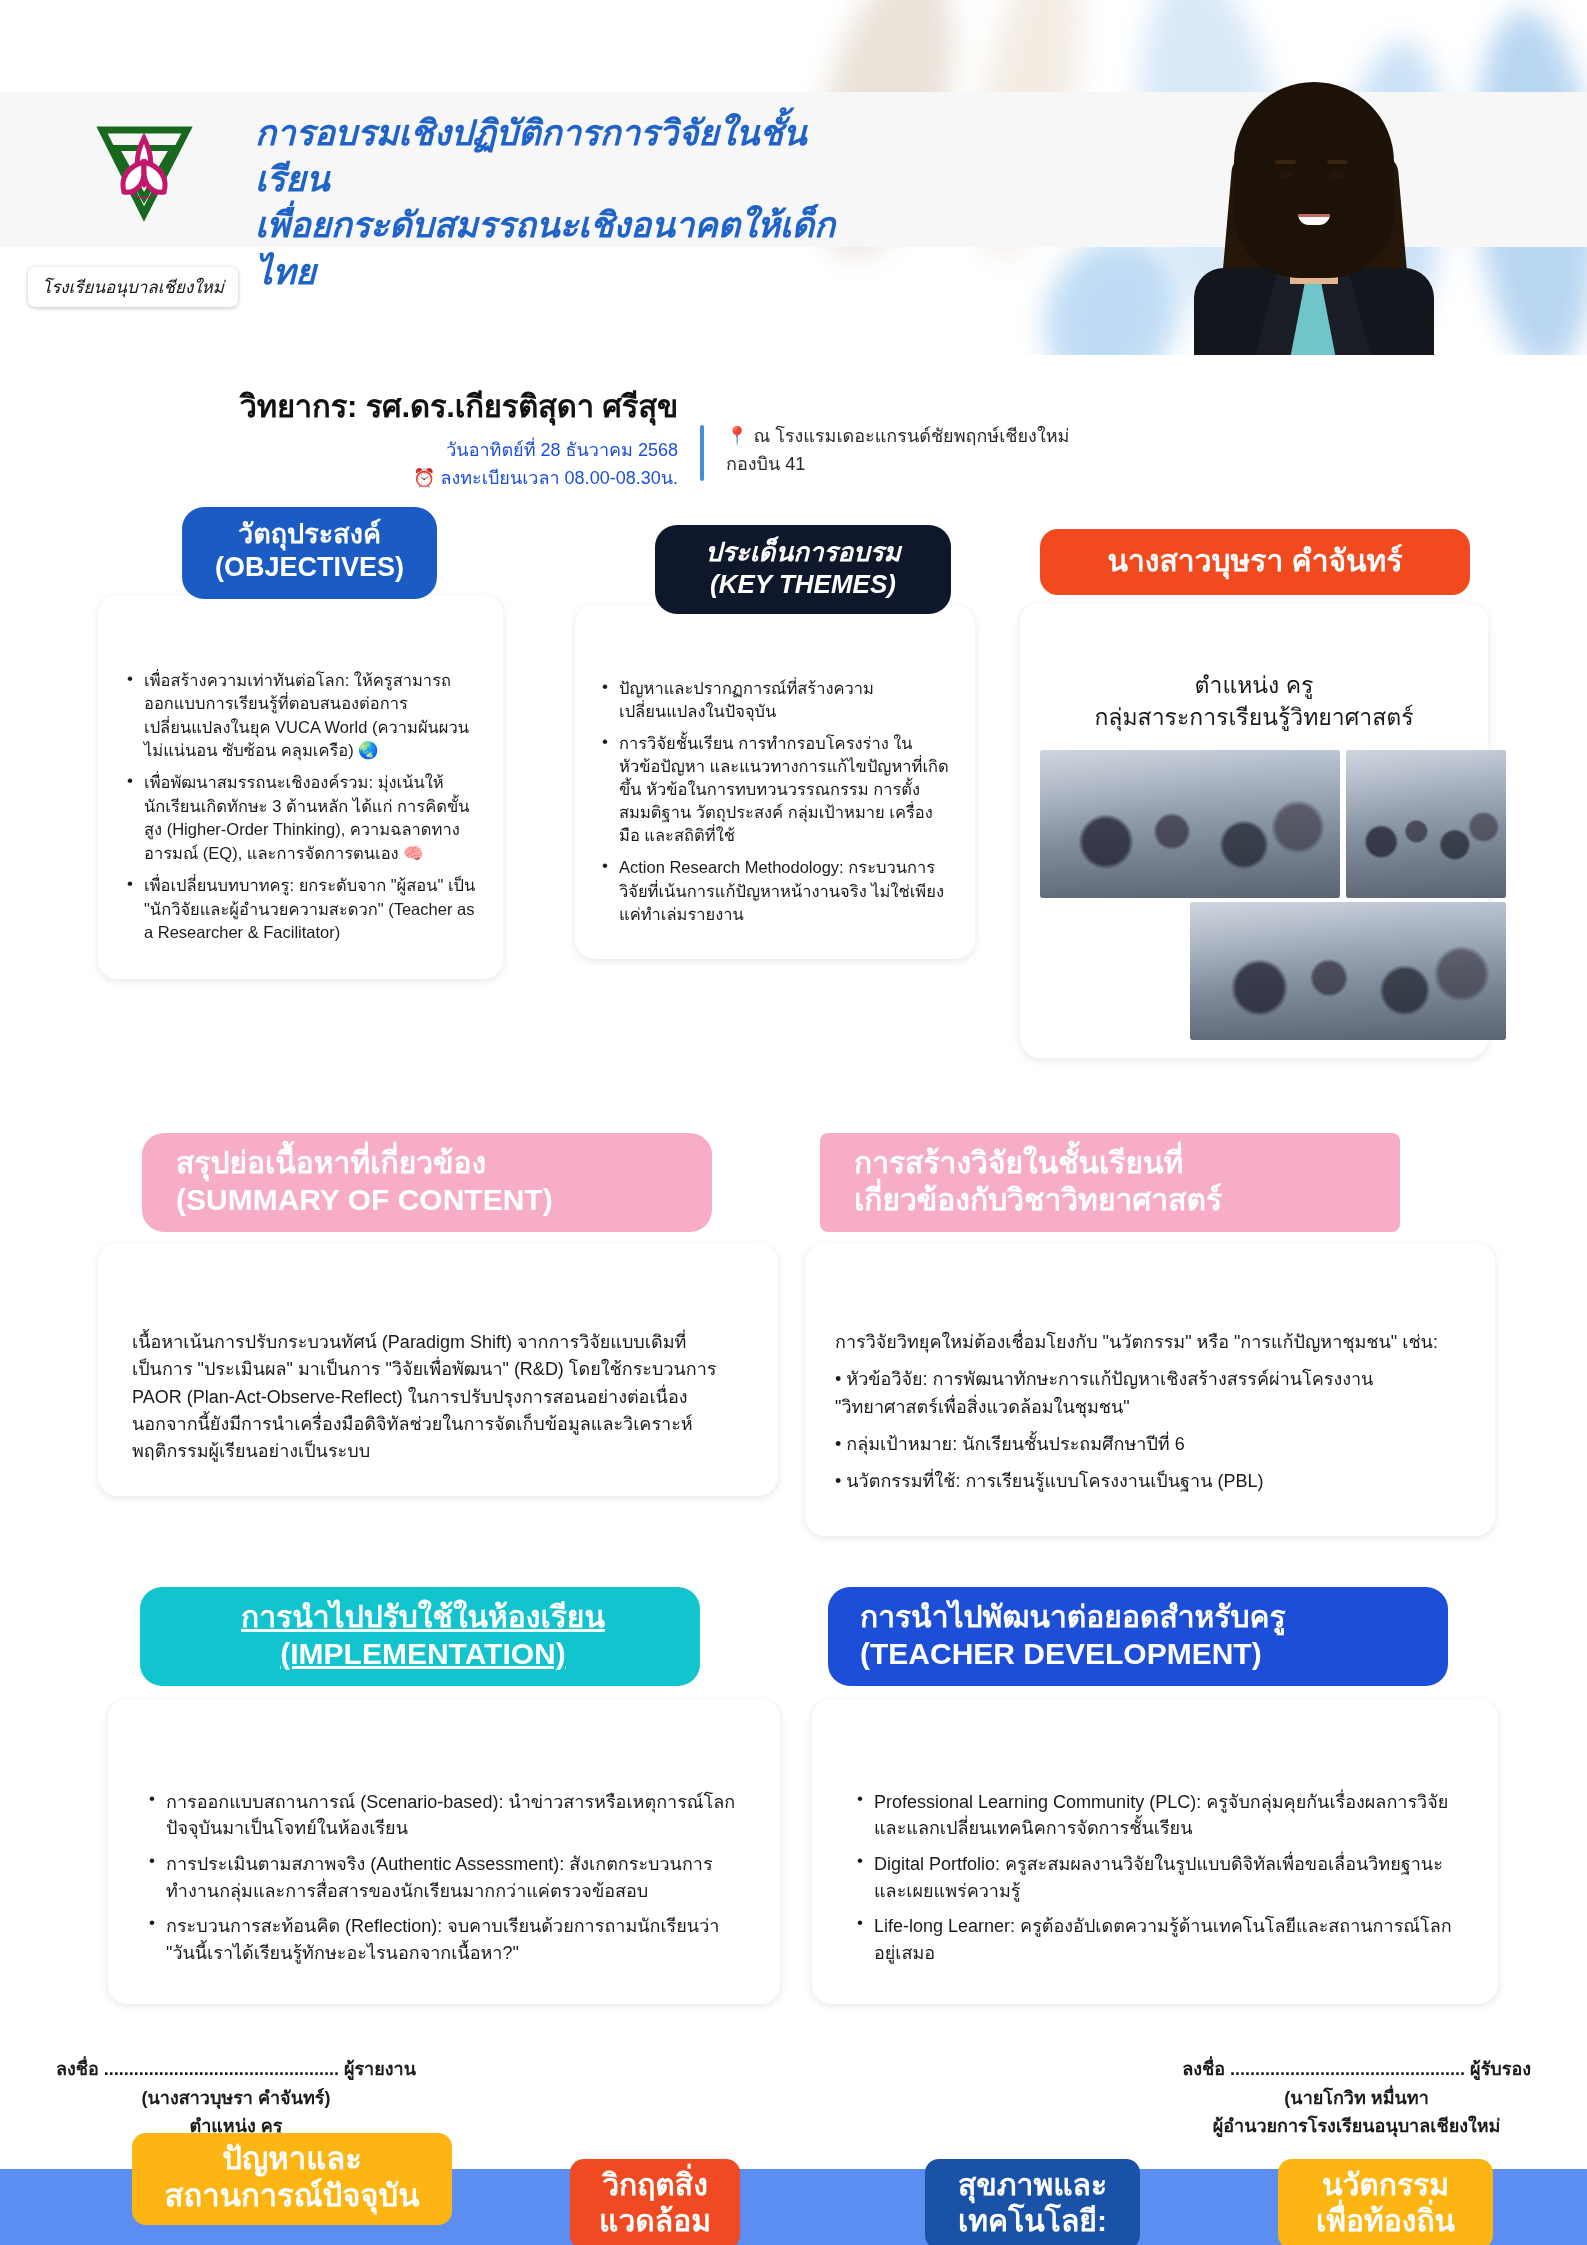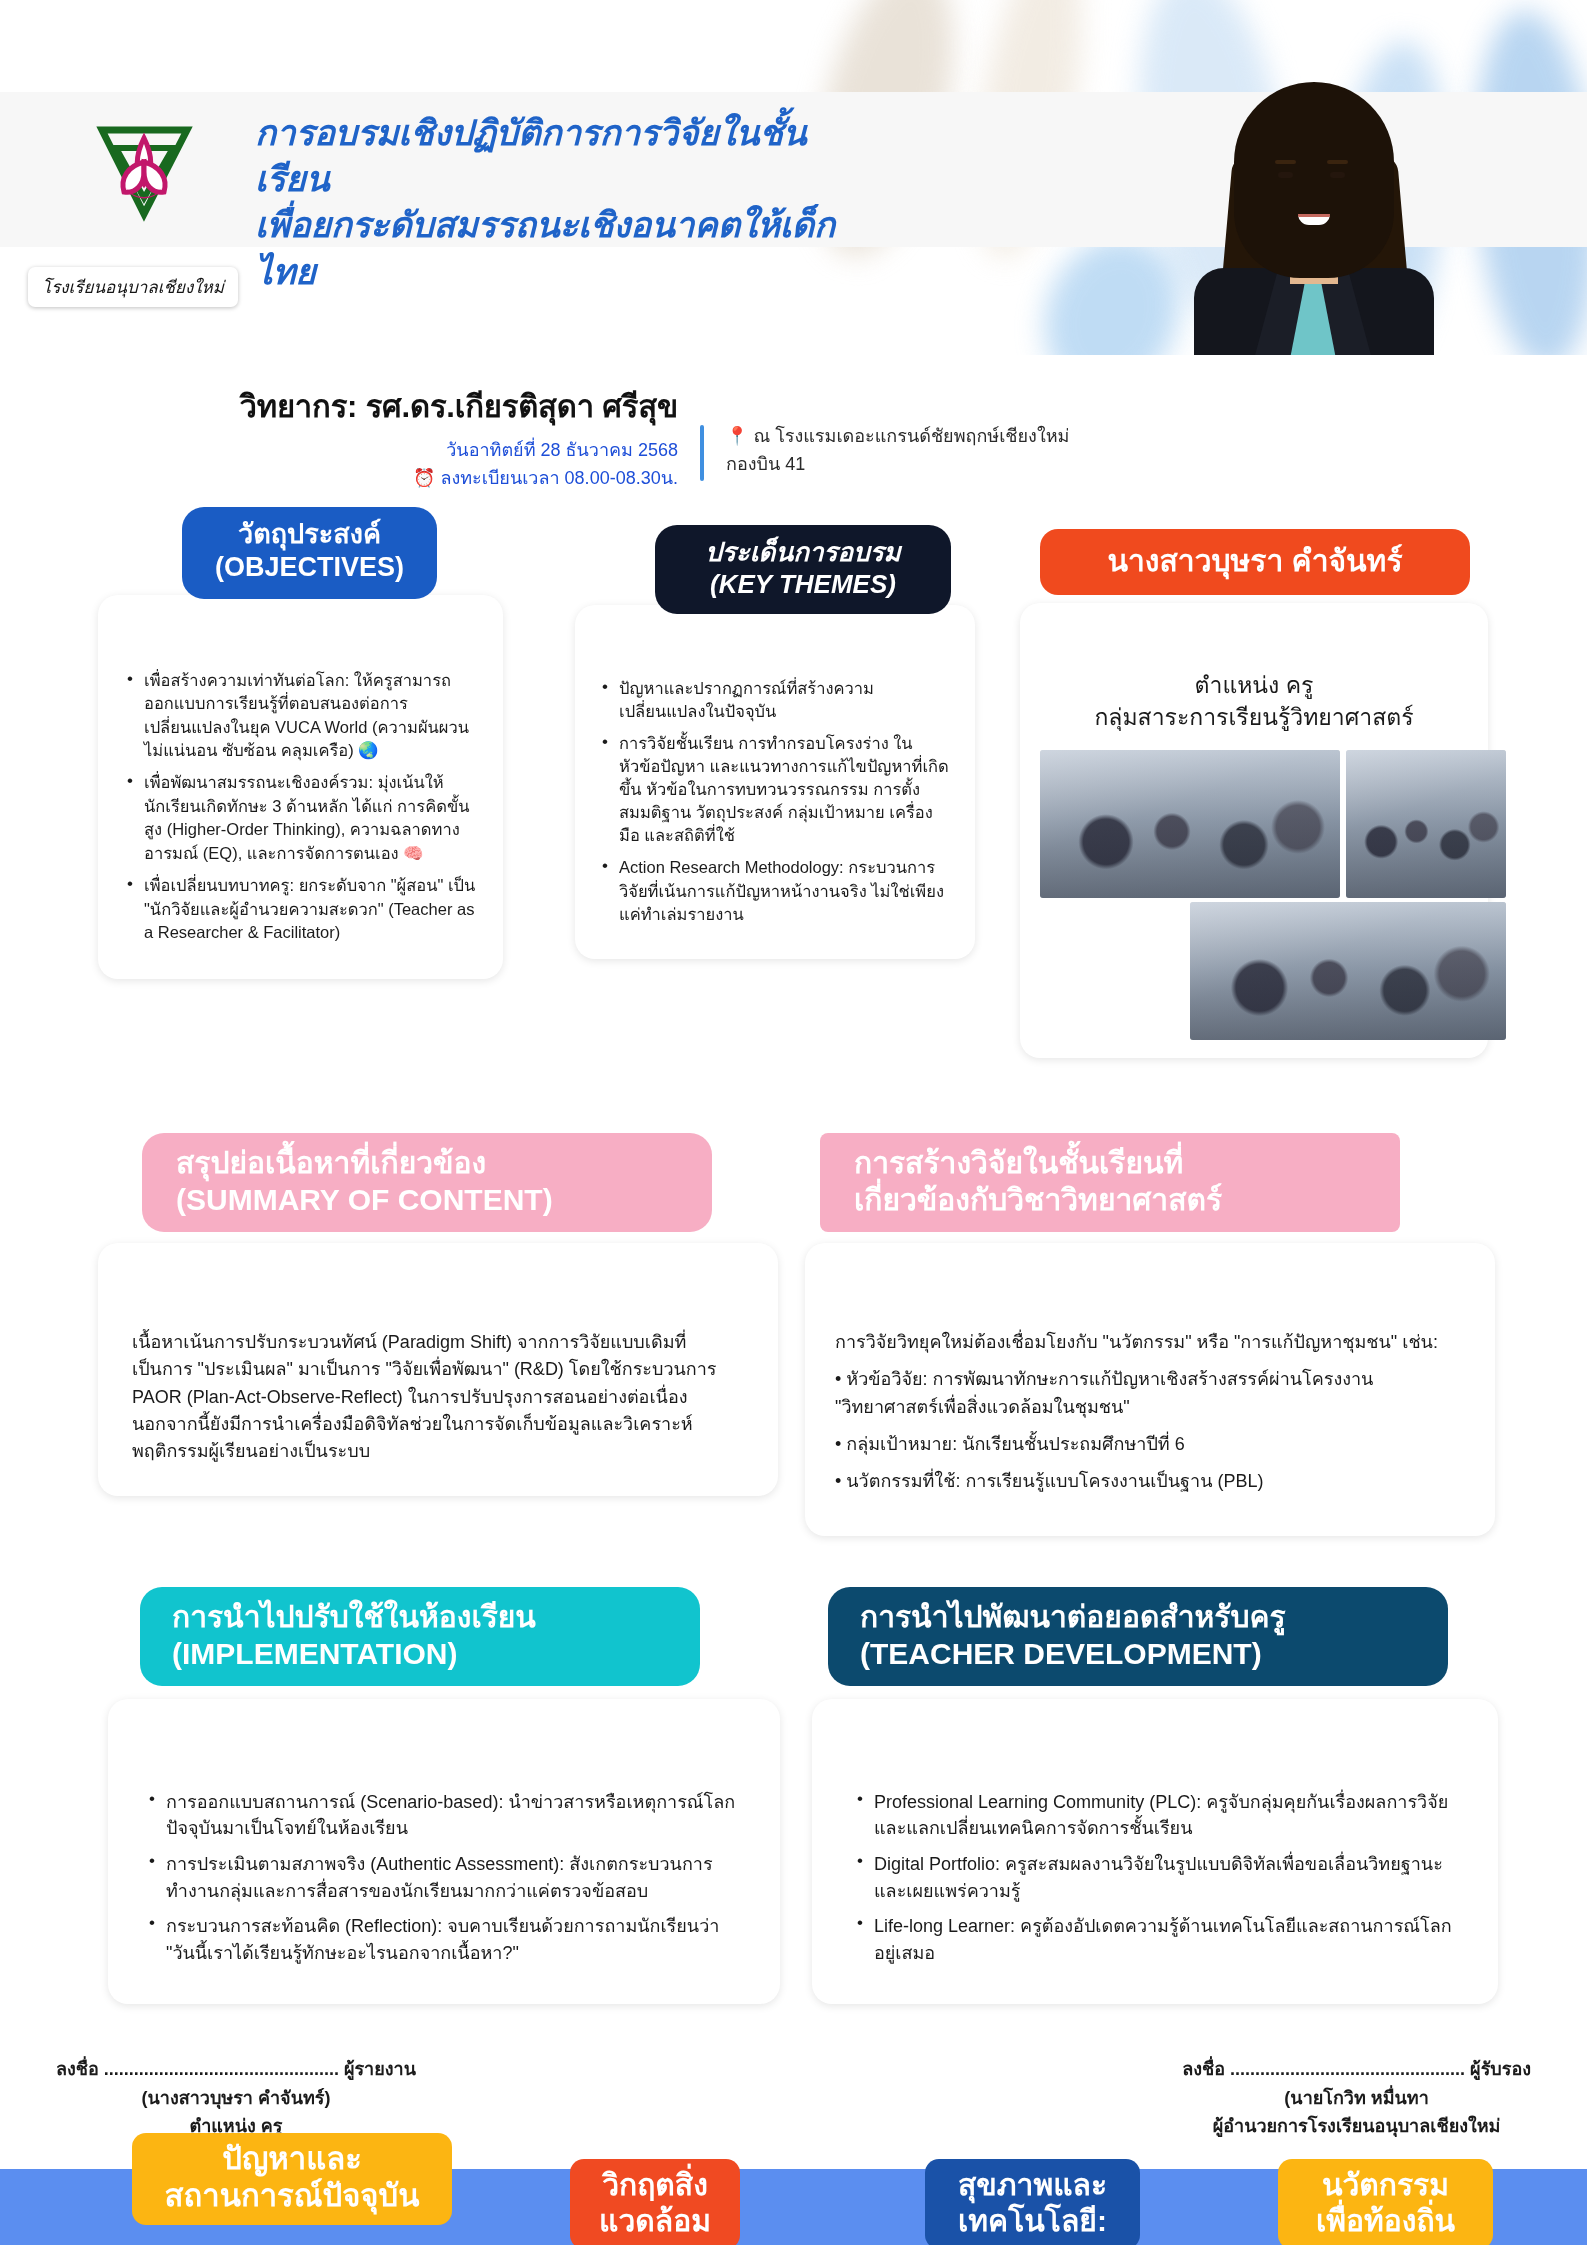--- a/index.html
+++ b/index.html
@@ -206,24 +206,24 @@
   .row2 { position:relative; margin-top:26px; height:430px; }
   .sum-pill { position:absolute; left:142px; top:0; background:#f7aec4; font-size:30px; width:570px; text-align:left; padding-left:34px;}
   .sum-card { position:absolute; left:98px; top:110px; width:680px; padding:86px 34px 30px 34px; font-size:18px; line-height:1.52; color:#1a1a1a;}
 
   .res-pill { position:absolute; left:820px; top:0; background:#f7aec4; font-size:30px; width:580px; text-align:left; padding-left:34px;border-radius:8px;}
   .res-card { position:absolute; left:805px; top:110px; width:690px; padding:86px 30px 30px 30px; font-size:18px; line-height:1.52; color:#1a1a1a;}
   .res-card p { margin-bottom: 10px; }
 
   
   .row3 { position:relative; margin-top:24px; height:450px; }
-  .imp-pill { position:absolute; left:140px; top:0; background:#11c4ce; font-size:30px; width:560px; text-align:left; padding-left:32px;}
+  .imp-pill { position:absolute; left:140px; top:0; background:#11c4ce; font-size:30px; width:560px; text-align:center; padding-left:32px;text-decoration:underline;}
   .imp-card { position:absolute; left:108px; top:112px; width:672px; padding:90px 30px 28px 38px; font-size:18px; line-height:1.48; color:#1a1a1a;}
 
-  .dev-pill { position:absolute; left:828px; top:0; background:#0c4a6e; font-size:30px; width:620px; text-align:left; padding-left:32px;}
+  .dev-pill { position:absolute; left:828px; top:0; background:#1d4ed8; font-size:30px; width:620px; text-align:left; padding-left:32px;}
   .dev-card { position:absolute; left:812px; top:112px; width:686px; padding:90px 30px 28px 42px; font-size:18px; line-height:1.48; color:#1a1a1a;}
 
   
   .signs {
     position: relative;
     margin-top: 18px;
     padding: 0 56px;
     display: flex;
     justify-content: space-between;
     font-size: 18px;

